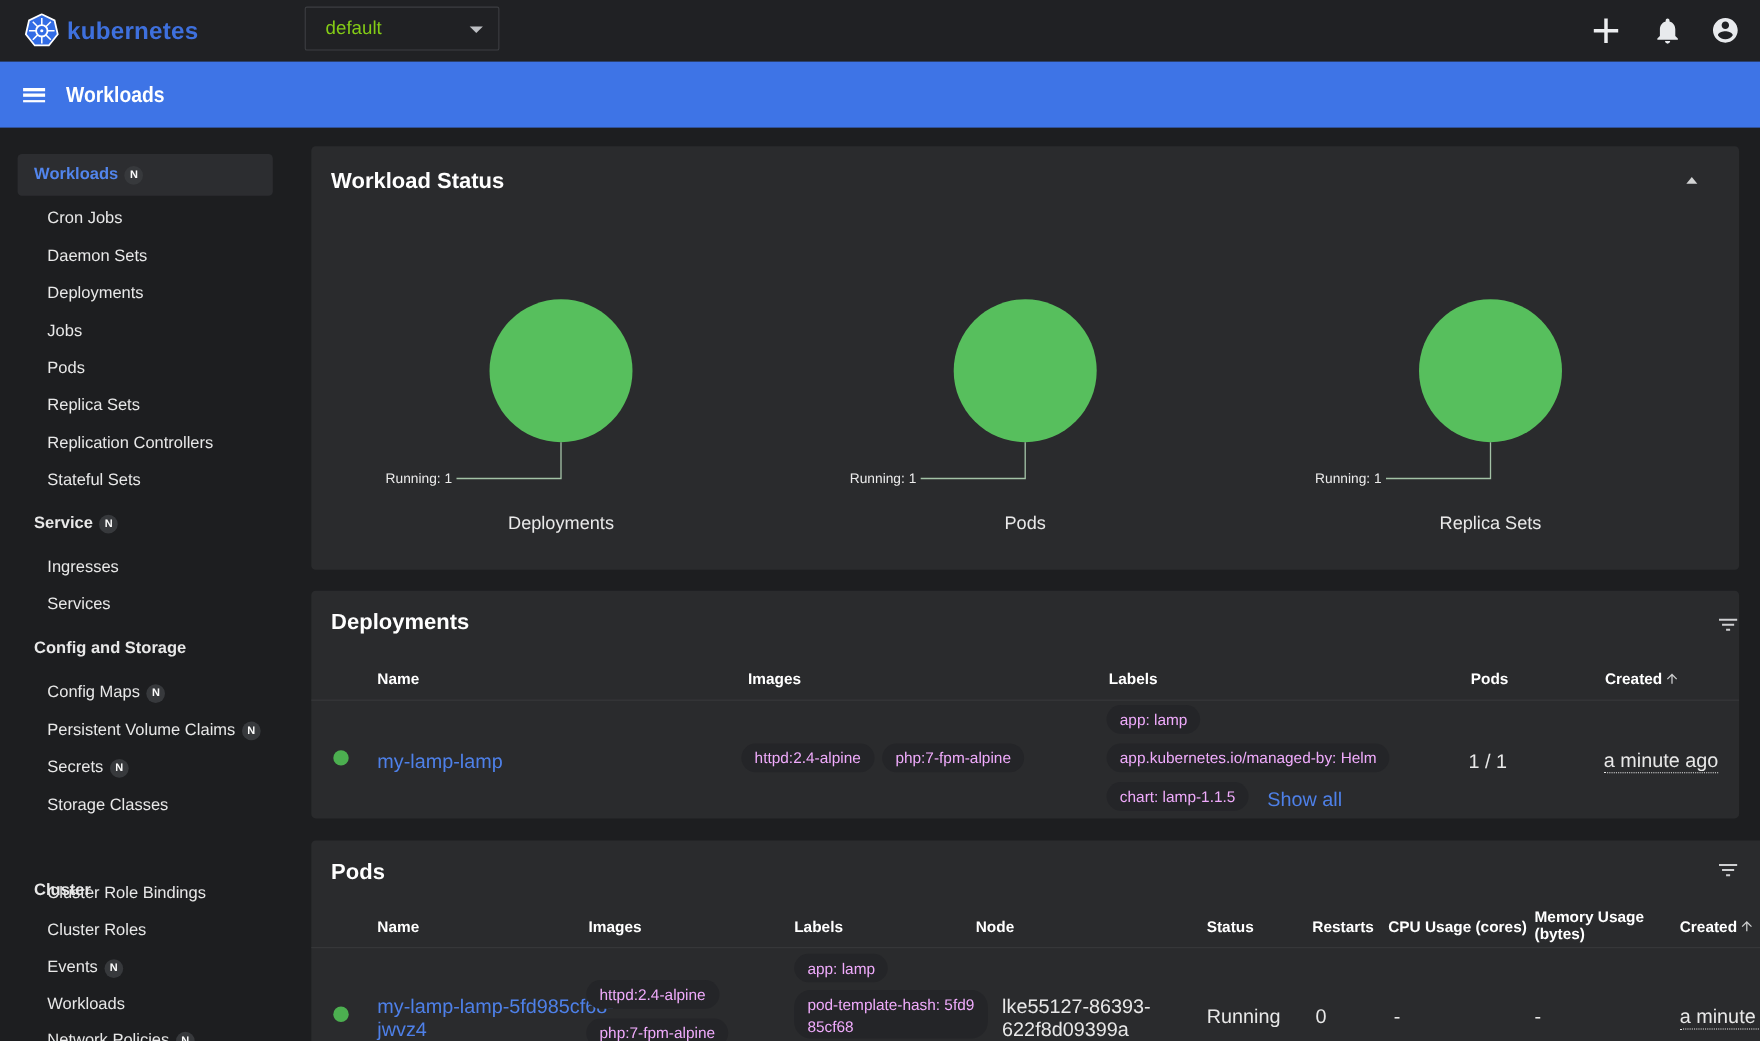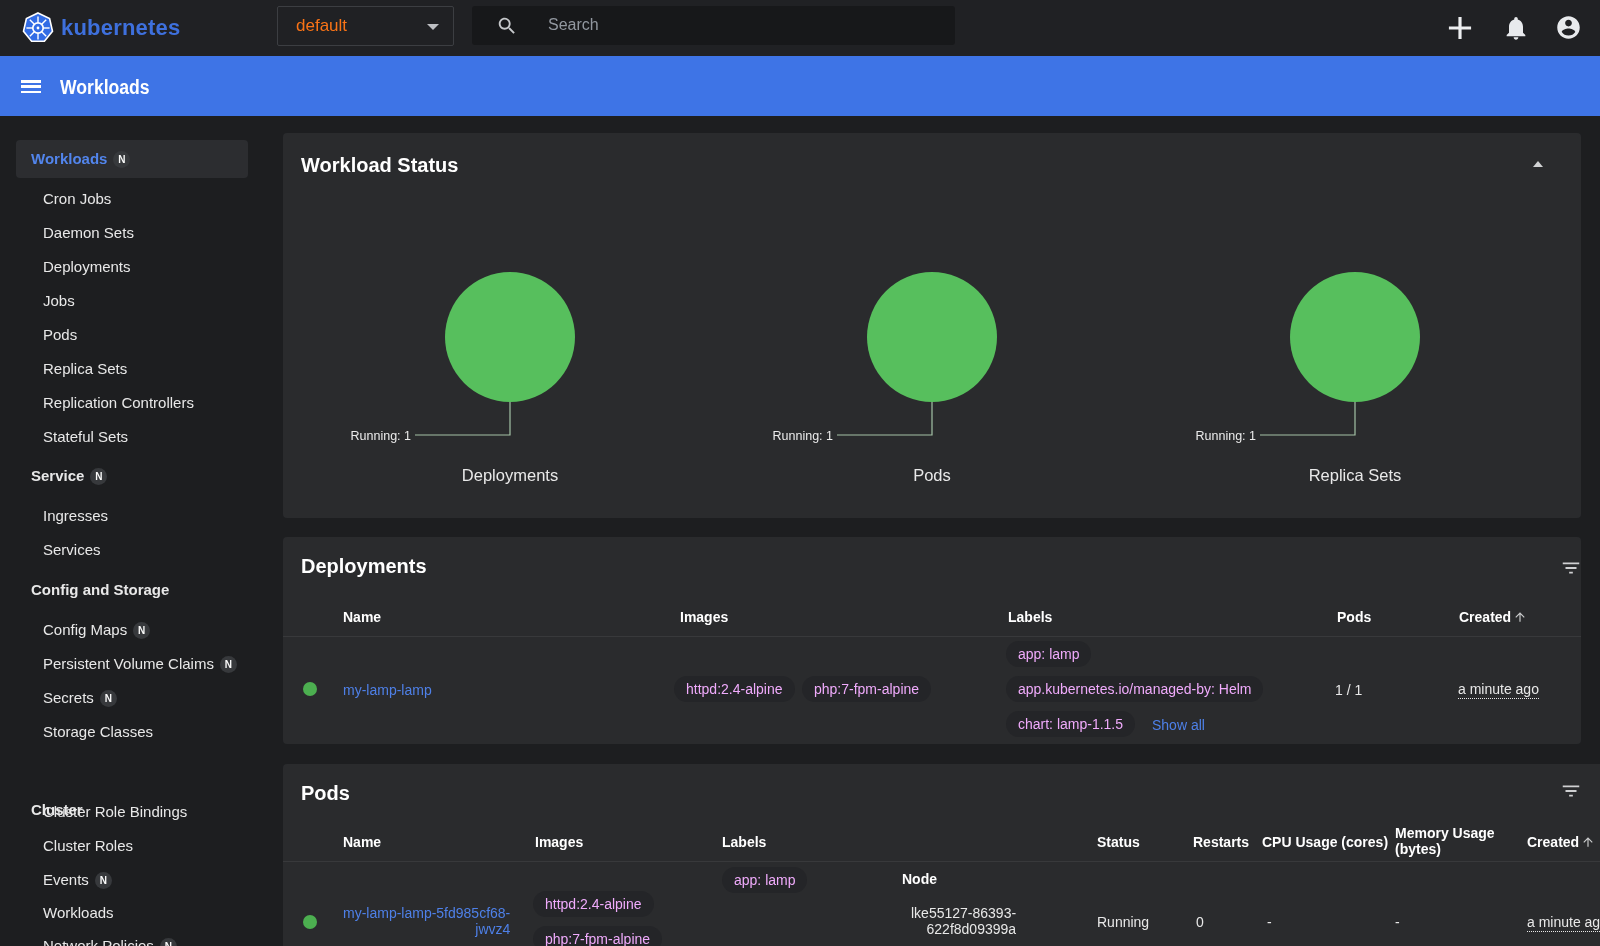--- a/index.html
+++ b/index.html
@@ -3,42 +3,42 @@
 <meta charset="utf-8">
 <style>
 * { margin:0; padding:0; box-sizing:border-box; }
 html,body { width:1600px; height:946px; overflow:hidden; background:#1d1e20;
   font-family:"Liberation Sans", sans-serif; }
 
 #header { position:absolute; left:0; top:0; width:1600px; height:56px; background:#202124; }
 #logo { position:absolute; left:22px; top:12px; width:32px; height:32px; }
 #logotext { position:absolute; left:61px; top:15px; font-size:22px; font-weight:bold; color:#3e70dd; letter-spacing:.2px; }
 #nsbox { position:absolute; left:277px; top:6px; width:177px; height:40px; border:1px solid #3c3e42; border-radius:2px; }
-#nsbox .txt { position:absolute; left:18px; top:9px; font-size:17px; color:#f97316; }
+#nsbox .txt { position:absolute; left:18px; top:9px; font-size:17px; color:#84cc16; }
 #nsbox .caret { position:absolute; right:14px; top:17px; width:0; height:0; border-left:6px solid transparent; border-right:6px solid transparent; border-top:6px solid #bdbfc3; }
 #searchbox { position:absolute; left:472px; top:6px; width:483px; height:39px; background:#17181a; border-radius:3px; }
 #searchbox svg { position:absolute; left:24px; top:9px; }
 #searchbox .ph { position:absolute; left:76px; top:10px; font-size:16px; color:#9298a0; }
 .hicon { position:absolute; top:15px; }
 
 #toolbar { position:absolute; left:0; top:56px; width:1600px; height:60px; background:#3e74e6; }
 #burger { position:absolute; left:21px; top:80px; width:20px; }
 #burger div { height:2.7px; background:#fff; margin-bottom:2.6px; border-radius:0;}
 #tbtitle { position:absolute; left:60px; top:76px; font-size:20px; font-weight:bold; color:#fff; letter-spacing:0; transform:scaleX(.88); transform-origin:0 0;}
 
 .nav-item { position:absolute; font-size:15px; color:#e8e8e8; white-space:nowrap; }
 .nav-head { font-weight:bold; }
 .nav-active-bg { position:absolute; left:16px; top:140px; width:232px; height:38px; background:#2c2d30; border-radius:4px; }
 .nbadge { display:inline-block; width:17px; height:17px; border-radius:50%; background:#37393c; color:#fafafa; font-size:10px; font-weight:bold; text-align:center; line-height:17px; vertical-align:1px; margin-left:6px; }
 
 .card { position:absolute; left:283px; width:1298px; background:#2a2b2d; border-radius:4px; }
 .card-title { position:absolute; left:18px; top:18px; font-size:20px; color:#fff;font-weight:bold; }
 
 .th { position:absolute; font-size:14px; font-weight:bold; color:#ffffff; white-space:nowrap; }
-.td { position:absolute; font-size:14px; color:#e8e8e8; white-space:nowrap;text-align:right; }
+.td { position:absolute; font-size:18px; color:#e8e8e8; white-space:nowrap; }
 .link { color:#4e80e8; }
 .chip { position:absolute; background:#242528; color:#f0abfc; font-size:14px; border-radius:13px; height:26px; line-height:26px; padding:0 12px; white-space:nowrap; }
 .dot { position:absolute; width:14px; height:14px; border-radius:50%; background:#4caf50; }
 .divider { position:absolute; left:0; width:100%; height:1px; background:#38393b; }
 .ago { border-bottom:1px dotted #e8e8e8; padding-bottom:1px; }
 </style>
 </head>
 <body>
 
 <div id="header">
@@ -57,26 +57,20 @@
         <line x1="12.3" y1="19.7" x2="7.8" y2="24.2"></line>
         <line x1="19.7" y1="19.7" x2="24.2" y2="24.2"></line>
       </g>
     </g>
   </svg>
   <div id="logotext">kubernetes</div>
   <div id="nsbox">
       <div class="txt">default</div>
       <div class="caret"></div>
     </div>
-  <div id="searchbox">
-    <svg width="22" height="22" viewBox="0 0 24 24">
-        <path fill="#c6c8cb" d="M15.5 14h-.79l-.28-.27C15.41 12.59 16 11.11 16 9.5 16 5.91 13.09 3 9.5 3S3 5.91 3 9.5 5.91 16 9.5 16c1.61 0 3.09-.59 4.23-1.57l.27.28v.79l5 4.99L20.49 19l-4.99-5zm-6 0C7.01 14 5 11.99 5 9.5S7.01 5 9.5 5 14 7.01 14 9.5 11.99 14 9.5 14z"></path>
-      </svg>
-    <div class="ph">Search</div>
-  </div>
   <svg class="hicon" style="left:1441px;top:9px;" width="38" height="38" viewBox="0 0 24 24">
       <path fill="#eceef0" d="M19 13h-6v6h-2v-6H5v-2h6V5h2v6h6v2z"></path>
     </svg>
   <svg class="hicon" style="left:1502px;top:14px;" width="28" height="28" viewBox="0 0 24 24">
       <path fill="#e8eaed" d="M12 22c1.1 0 2-.9 2-2h-4c0 1.1.89 2 2 2zm6-6v-5c0-3.07-1.64-5.64-4.5-6.32V4c0-.83-.67-1.5-1.5-1.5s-1.5.67-1.5 1.5v.68C7.63 5.36 6 7.92 6 11v5l-2 2v1h16v-1l-2-2z"></path>
     </svg>
   <svg class="hicon" style="left:1555px;top:14px;" width="27" height="27" viewBox="0 0 24 24">
       <path fill="#e8eaed" d="M12 2C6.48 2 2 6.48 2 12s4.48 10 10 10 10-4.48 10-10S17.52 2 12 2zm0 3c1.66 0 3 1.34 3 3s-1.34 3-3 3-3-1.34-3-3 1.34-3 3-3zm0 14.2c-2.5 0-4.71-1.28-6-3.22.03-1.99 4-3.08 6-3.08 1.99 0 5.97 1.09 6 3.08-1.29 1.94-3.5 3.22-6 3.22z"></path>
     </svg>
 </div>
@@ -167,33 +161,34 @@
 </div>
 
 <div class="card" style="top:764px;height:250px;width:1340px;">
   <div class="card-title">Pods</div>
   <svg style="position:absolute;left:1277px;top:16px;" width="22" height="22" viewBox="0 0 24 24">
       <path fill="#cfd0d2" d="M10 18h4v-2h-4v2zM3 6v2h18V6H3zm3 7h12v-2H6v2z"></path>
     </svg>
   <div class="th" style="left:60px;top:70px;">Name</div>
   <div class="th" style="left:252px;top:70px;">Images</div>
   <div class="th" style="left:439px;top:70px;">Labels</div>
-  <div class="th" style="left:619px;top:70px;margin-top:37px;">Node</div>
+  <div class="th" style="left:604px;top:70px;">Node</div>
   <div class="th" style="left:814px;top:70px;">Status</div>
   <div class="th" style="left:910px;top:70px;">Restarts</div>
   <div class="th" style="left:979px;top:70px;">CPU Usage (cores)</div>
   <div class="th" style="left:1112px;top:61px;">Memory Usage<br>(bytes)</div>
   <div class="th" style="left:1244px;top:70px;">Created<svg style="vertical-align:-2px;margin-left:2px;" width="14" height="14" viewBox="0 0 24 24">
         <path fill="#cbcccd" d="M4 12l1.41 1.41L11 7.83V20h2V7.83l5.58 5.59L20 12l-8-8-8 8z"></path>
       </svg></div>
   <div class="divider" style="top:97px;"></div>
   <div class="dot" style="left:20px;top:151px;"></div>
   <div class="td link" style="left:60px;top:141px;">my-lamp-lamp-5fd985cf68-<br>jwvz4</div>
   <div class="chip" style="left:250px;top:127px;">httpd:2.4-alpine</div>
   <div class="chip" style="left:250px;top:162px;">php:7-fpm-alpine</div>
   <div class="chip" style="left:439px;top:103px;">app: lamp</div>
+  <div class="chip" style="left:439px;top:136px;height:44px;line-height:20px;padding-top:3px;border-radius:15px;">pod-template-hash: 5fd9<br>85cf68</div>
   <div class="td" style="left:628px;top:141px;">lke55127-86393-<br>622f8d09399a</div>
   <div class="td" style="left:814px;top:150px;">Running</div>
   <div class="td" style="left:913px;top:150px;">0</div>
   <div class="td" style="left:984px;top:150px;">-</div>
   <div class="td" style="left:1112px;top:150px;">-</div>
   <div class="td" style="left:1244px;top:150px;"><span class="ago">a minute ago</span></div>
 </div>
 
 </body></html>

